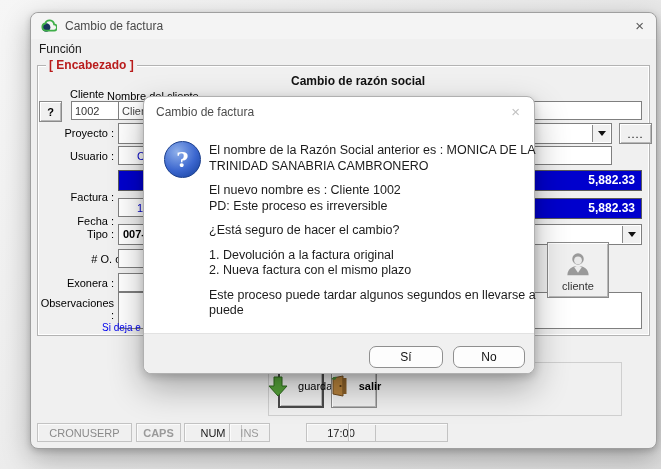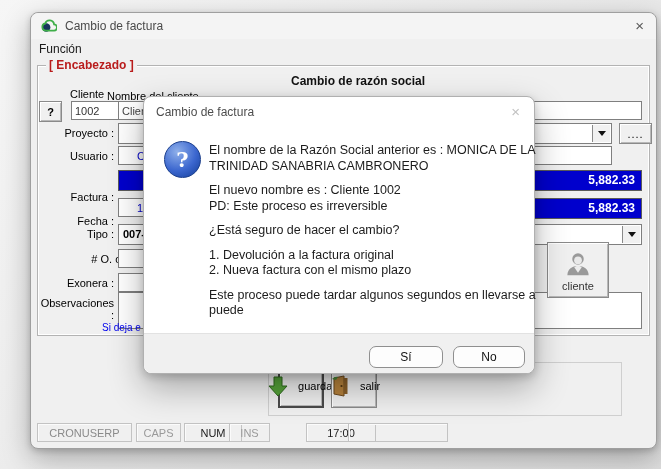--- a/index.html
+++ b/index.html
@@ -156,35 +156,35 @@
 
   <div class="btn3d toolbtn default" style="left:247px;top:350px;display:flex;">
     <span style="display:inline-flex;">
       <svg width="24" height="22" viewBox="0 0 24 22">
         <path d="M12 21 L3 11 H8 V2 H16 V11 H21 Z" fill="#55a23a" stroke="#2f6b1d" stroke-width="1"></path>
       </svg>
     </span>
     <span class="lbl">guardar</span>
   </div>
 
-  <div class="btn3d toolbtn" style="left:300px;top:350px;display:flex;">
+  <div class="btn3d toolbtn" style="left:300px;top:350px;display:flex;font-weight:bold;">
     <span style="display:inline-flex;">
       <svg width="24" height="22" viewBox="0 0 24 22">
         <path d="M6 3 L16 1 V21 L6 19 Z" fill="#b5813c" stroke="#6e4a1e" stroke-width="1"></path>
         <rect x="16" y="3" width="3.5" height="16" fill="#8a5f28"></rect>
         <circle cx="13.5" cy="11" r="1.1" fill="#4d3310"></circle>
         <path d="M4 4 q3 -3 6 -2 l-2 3 Z" fill="#4d8a3a"></path>
       </svg>
     </span>
     <span class="lbl">salir</span>
   </div>
 
   <div class="statusbar">
     <span class="scell user" style="left:6px;width:95px;">CRONUSERP</span>
-    <span class="scell muted" style="left:105px;width:45px;">CAPS</span>
+    <span class="scell muted" style="left:105px;width:45px;font-weight:bold;">CAPS</span>
     <span class="scell" style="left:153px;width:58px;">NUM</span>
     <span class="scell muted" style="left:198px;width:41px;">INS</span>
     <span class="scell" style="left:243px;width:70px;margin-left:32px;">17:00</span>
     <span class="scell" style="left:317px;width:100px;"></span>
   </div>
 </div>
 
 <div class="dialog">
   <span class="dlg-title">Cambio de factura</span>
   <span class="dlg-close">×</span>

